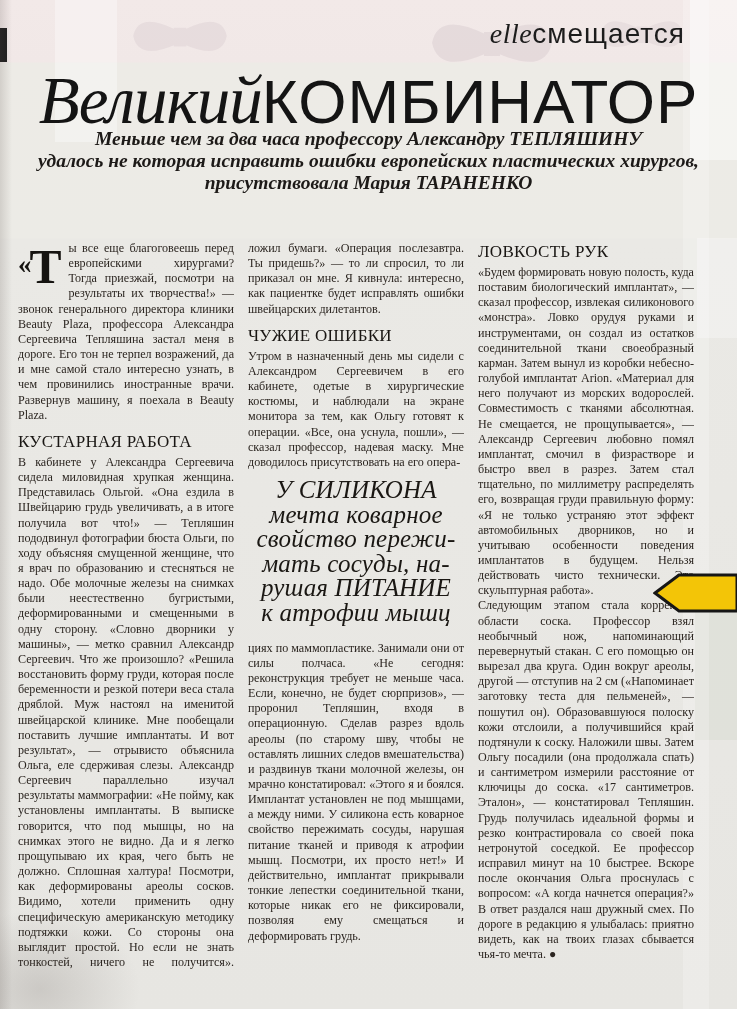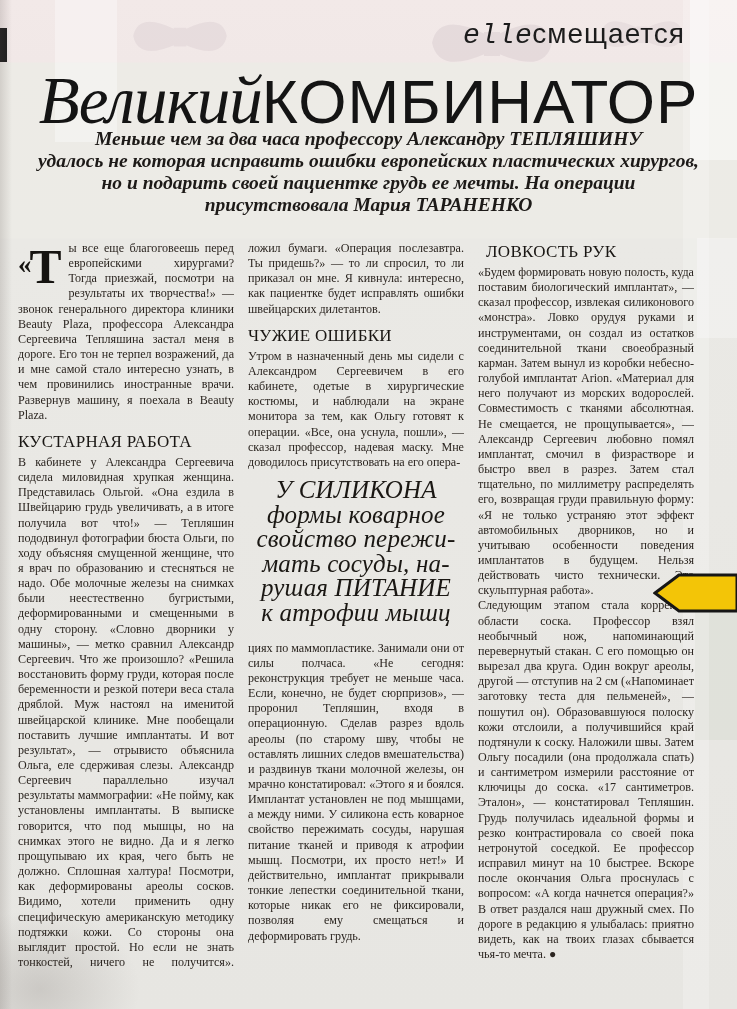--- a/index.html
+++ b/index.html
@@ -12,40 +12,40 @@
   .ghost{position:absolute;pointer-events:none;}
   .corner-mark{position:absolute;left:0;top:28px;width:7px;height:34px;background:#1d1d1d;}
   .edge-shade-left{position:absolute;left:0;top:0;width:12px;height:100%;
     background:linear-gradient(90deg,rgba(90,80,75,.18),rgba(90,80,75,0));}
   .corner-shadow{position:absolute;left:-60px;bottom:-60px;width:200px;height:160px;
     background:radial-gradient(closest-side,rgba(60,50,45,.16),rgba(60,50,45,0));}
   .right-band{position:absolute;top:0;right:28px;width:26px;height:100%;background:rgba(255,255,255,.22);}
 
   
   .kicker{position:absolute;top:18px;right:52px;font-size:28px;color:#1c1c1c;white-space:nowrap;}
-  .kicker .brand{font-family:Liberation Mono, monospace;font-style:italic;letter-spacing:.5px;text-align:center;}
+  .kicker .brand{font-family:Liberation Serif, serif;font-style:italic;letter-spacing:.5px;text-align:center;}
   .kicker .section{font-family:"Liberation Sans",sans-serif;font-weight:400;letter-spacing:1px;}
 
   
   .title{position:absolute;top:62px;left:0;width:737px;text-align:center;white-space:nowrap;color:#141414;}
   .title .t-it{font-family:"Liberation Serif",serif;font-style:italic;font-size:67px;letter-spacing:-1px;}
   .title .t-caps{font-family:"Liberation Sans",sans-serif;font-size:62px;font-weight:400;letter-spacing:1px;}
 
   
   .standfirst{position:absolute;top:128px;left:28px;width:681px;text-align:center;
     font-family:"Liberation Serif",serif;font-style:italic;font-weight:bold;
     font-size:19.5px;line-height:22px;color:#1d1a18;}
 
   
   .cols{position:absolute;top:241px;left:18px;width:676px;display:flex;gap:14px;}
   .col{width:216px;height:728px;overflow:hidden;font-size:12.1px;line-height:15.15px;text-align:justify;}
   .col p{margin:0;}
   .heading{font-family:"Liberation Serif",serif;font-size:17px;letter-spacing:.3px;
     margin:9px 0 3px;color:#191613;text-align:left;line-height:20px;}
-  .heading.first{margin-top:1px;margin-left:8px;}
+  .heading.first{margin-top:1px;}
 
   .dropcap{float:left;margin:2px 7px 0 0;font-weight:bold;color:#151310;line-height:1;}
   .dc-quote{font-size:27px;vertical-align:10px;letter-spacing:-2px;}
   .dc-letter{font-size:48px;}
 
   .pullquote{font-style:italic;font-size:25px;line-height:24.6px;margin:8px 0 15px;
     text-align:center;color:#1a1713;letter-spacing:.2px;}
 
   
   .arrow-wrap{position:absolute;top:572px;right:0;width:84px;height:42px;}
@@ -76,39 +76,38 @@
 <div class="edge-shade-left"></div>
 <div class="corner-shadow"></div>
 
 <div class="kicker"><span class="brand">elle</span><span class="section">смещается</span></div>
 
 <div class="title"><span class="t-it">Великий</span><span class="t-caps">КОМБИНАТОР</span></div>
 
 <div class="standfirst">
   <div>Меньше чем за два часа профессору Александру ТЕПЛЯШИНУ</div>
   <div>удалось не которая исправить ошибки европейских пластических хирургов,</div>
-  <div>но и подарить своей пациентке грудь ее мечты. На операции</div>
   <div>присутствовала Мария ТАРАНЕНКО</div>
 </div>
 
 <div class="cols">
 
   <div class="col">
     <p><span class="dropcap"><span class="dc-quote">«</span><span class="dc-letter">Т</span></span><span>ы все еще благоговеешь перед европейскими хирургами? Тогда приезжай, посмотри на результаты их творчества!» — звонок генерального директора клиники Beauty Plaza, профессора Александра Сергеевича Тепляшина застал меня в дороге. Его тон не терпел возражений, да и мне самой стало интересно узнать, в чем провинились иностранные врачи. Развернув машину, я поехала в Beauty Plaza.</span></p>
     <div class="heading">КУСТАРНАЯ РАБОТА</div>
     <p>В кабинете у Александра Сергеевича сидела миловидная хрупкая женщина. Представилась Ольгой. «Она ездила в Швейцарию грудь увеличивать, а в итоге получила вот что!» — Тепляшин пододвинул фотографии бюста Ольги, по ходу объясняя смущенной женщине, что я врач по образованию и стесняться не надо. Обе молочные железы на снимках были неестественно бугристыми, деформированными и смещенными в одну сторону. «Словно дворники у машины», — метко сравнил Александр Сергеевич. Что же произошло? «Решила восстановить форму груди, которая после беременности и резкой потери веса стала дряблой. Муж настоял на именитой швейцарской клинике. Мне пообещали поставить лучшие имплантаты. И вот результат», — отрывисто объяснила Ольга, еле сдерживая слезы. Александр Сергеевич параллельно изучал результаты маммографии: «Не пойму, как установлены имплантаты. В выписке говорится, что под мышцы, но на снимках этого не видно. Да и я легко прощупываю их края, чего быть не должно. Сплошная халтура! Посмотри, как деформированы ареолы сосков. Видимо, хотели применить одну специфическую американскую методику подтяжки кожи. Со стороны она выглядит простой. Но если не знать тонкостей, ничего не получится». Профессор от-</p>
   </div>
 
   <div class="col">
     <p>ложил бумаги. «Операция послезавтра. Ты придешь?» — то ли спросил, то ли приказал он мне. Я кивнула: интересно, как пациентке будет исправлять ошибки швейцарских дилетантов.</p>
     <div class="heading">ЧУЖИЕ ОШИБКИ</div>
     <p>Утром в назначенный день мы сидели с Александром Сергеевичем в его кабинете, одетые в хирургические костюмы, и наблюдали на экране монитора за тем, как Ольгу готовят к операции. «Все, она уснула, пошли», — сказал профессор, надевая маску. Мне доводилось присутствовать на его опера-</p>
     <div class="pullquote">
       <div>У СИЛИКОНА</div>
-      <div>формы коварное</div>
+      <div>мечта коварное</div>
       <div>свойство пережи-</div>
       <div>мать сосуды, на-</div>
       <div>рушая ПИТАНИЕ</div>
       <div>к атрофии мышц</div>
     </div>
     <p>циях по маммопластике. Занимали они от силы полчаса. «Не сегодня: реконструкция требует не меньше часа. Если, конечно, не будет сюрпризов», — проронил Тепляшин, входя в операционную. Сделав разрез вдоль ареолы (по старому шву, чтобы не оставлять лишних следов вмешательства) и раздвинув ткани молочной железы, он мрачно констатировал: «Этого я и боялся. Имплантат установлен не под мышцами, а между ними. У силикона есть коварное свойство пережимать сосуды, нарушая питание тканей и приводя к атрофии мышц. Посмотри, их просто нет!» И действительно, имплантат прикрывали тонкие лепестки соединительной ткани, которые никак его не фиксировали, позволяя ему смещаться и деформировать грудь.</p>
   </div>
 
   <div class="col">
     <div class="heading first">ЛОВКОСТЬ РУК</div>

